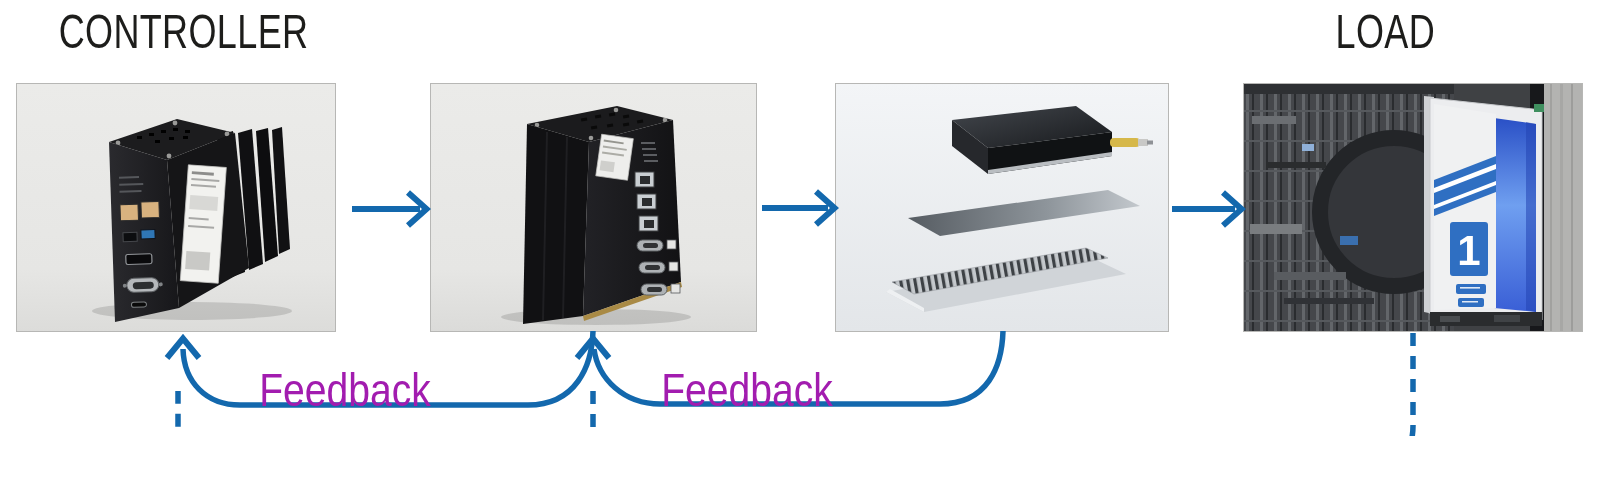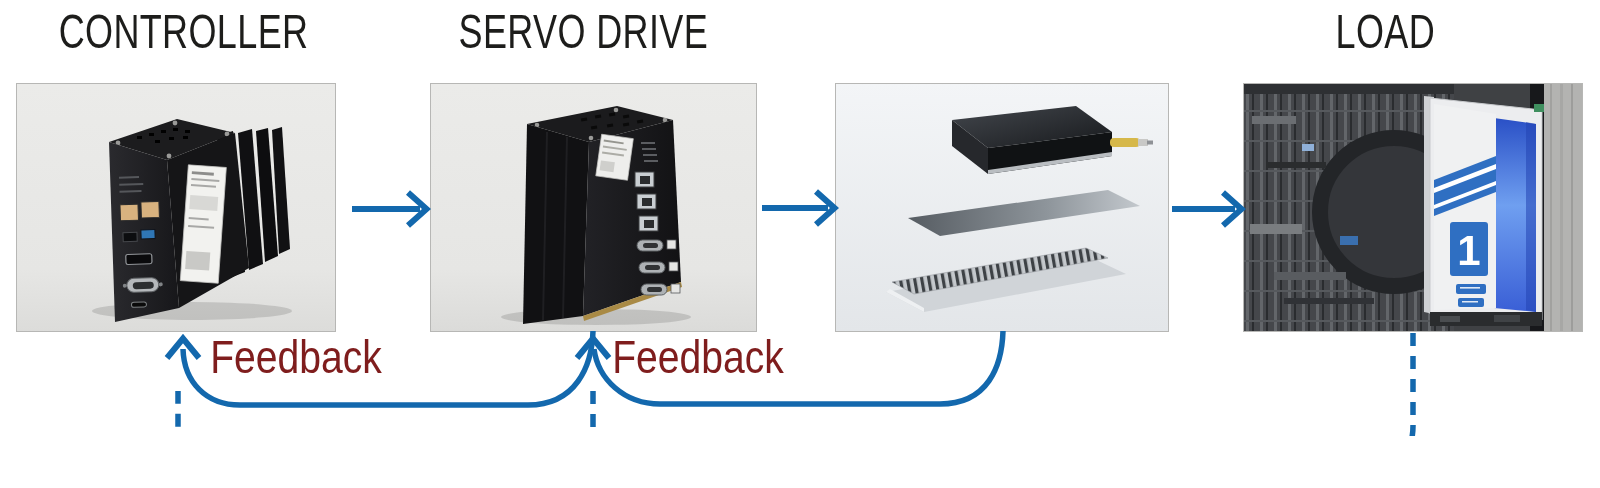--- a/index.html
+++ b/index.html
@@ -13,36 +13,33 @@
     font-size:48px;font-weight:300;color:#1d1d1b;white-space:nowrap;
   }
   .node-label .tx{display:inline-block;transform:scaleX(0.75);transform-origin:center;letter-spacing:0.5px;}
   .photo{
     position:absolute;top:83px;height:249px;box-sizing:border-box;
     border:1px solid #b7b7b5;background:#e9e9e7;overflow:hidden;
   }
   .photo svg{display:block;width:100%;height:100%;}
   .overlay{position:absolute;left:0;top:0;width:1600px;height:488px;pointer-events:none;}
   .fb-label{
-    position:absolute;top:331px;height:52px;width:300px;
-    display:flex;align-items:center;
-    font-size:46px;font-weight:300;color:#7f1d1d;white-space:nowrap;
+    position:absolute;top:364px;height:52px;width:300px;
+    display:flex;align-items:center;justify-content:center;
+    font-size:46px;font-weight:300;color:#a21caf;white-space:nowrap;
   }
   .fb-label .tx{display:inline-block;transform:scaleX(0.85);transform-origin:center;}
 </style>
 </head>
 <body>
 
 <div class="canvas">
 
   <div class="node-label" style="left:-36px;">
       <span class="tx">CONTROLLER</span>
-    </div>
-  <div class="node-label" style="left:363px;">
-      <span class="tx">SERVO DRIVE</span>
     </div>
   <div class="node-label" style="left:1165px;">
       <span class="tx">LOAD</span>
     </div>
 
   <div class="photo" style="left:16px;width:320px;">
     <svg viewBox="0 0 318 247">
       <defs>
         <linearGradient id="cbg" x1="0" y1="0" x2="0" y2="1">
           <stop offset="0" stop-color="#ebebe9"></stop>

